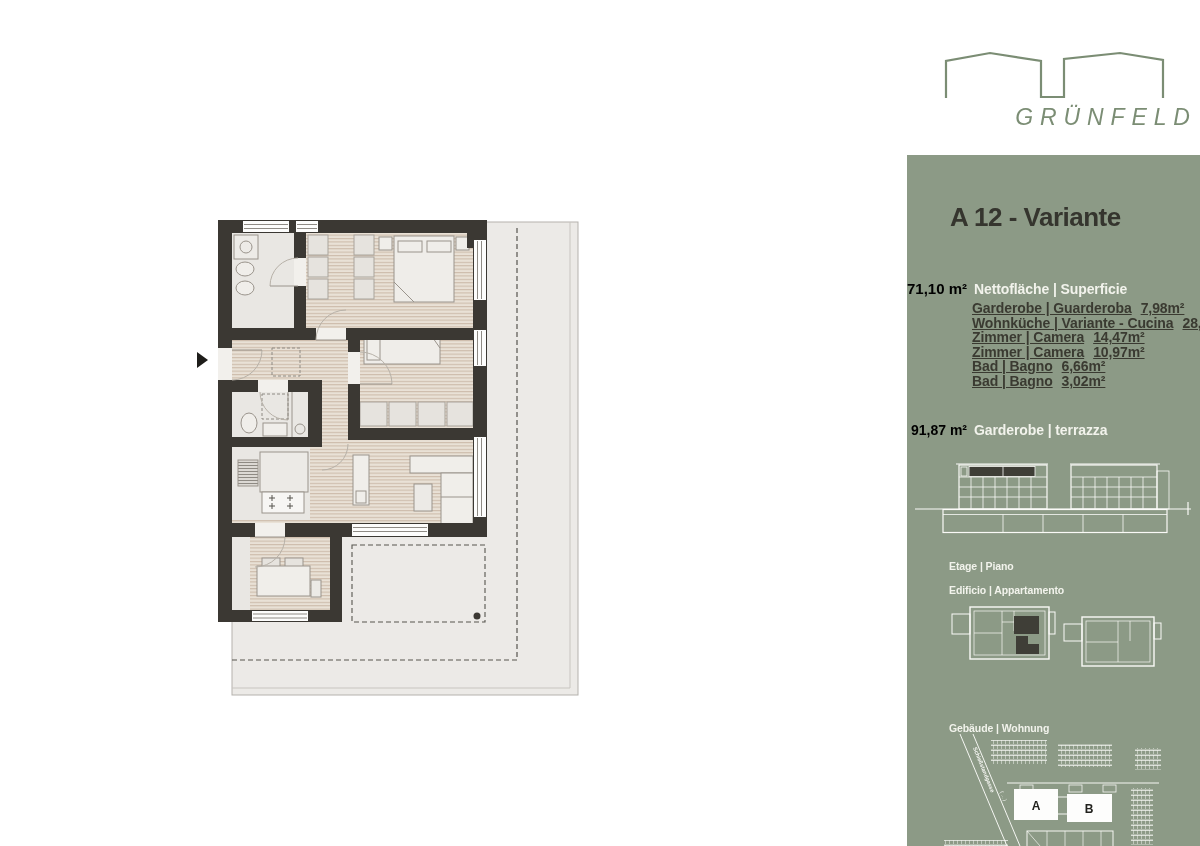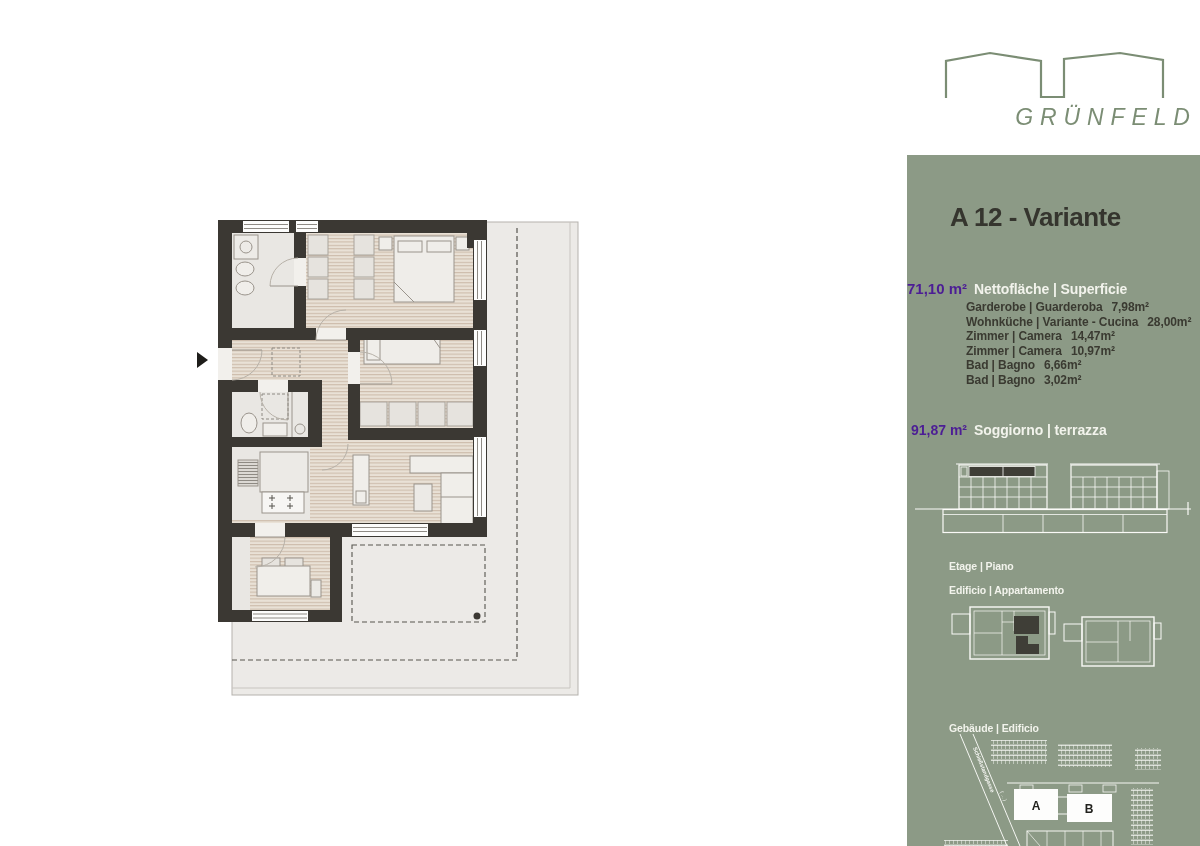--- a/index.html
+++ b/index.html
@@ -10,26 +10,26 @@
 
   
   .brand-text{position:absolute;left:990px;top:104px;width:232px;text-align:center;
     font-size:23px;font-weight:400;letter-spacing:0.30em;color:#7B8D74;font-style:italic;}
 
   
   .panel{position:absolute;left:907px;top:143px;width:293px;height:702px;background:#8C9A86;margin-top:12px;}
   .panel-title{position:absolute;left:43px;top:47px;font-size:26px;font-weight:bold;
     color:#35352E;letter-spacing:-0.5px;white-space:nowrap;}
   .arow{position:absolute;display:flex;align-items:baseline;white-space:nowrap;}
-  .num-big{width:60px;text-align:right;font-weight:bold;color:#4c1d95;}
+  .num-big{width:60px;text-align:right;font-weight:bold;color:#000000;}
   .net-num{font-size:15px;}
   .sale-num{font-size:14px;}
   .wlabel{margin-left:7px;font-size:14px;font-weight:bold;color:#F2F3EC;letter-spacing:-0.1px;}
-  .room-row{position:absolute;left:59px;font-size:12px;font-weight:bold;color:#3A3A31;
-    letter-spacing:-0.1px;white-space:nowrap;}
+  .room-row{position:absolute;left:65px;font-size:14px;font-weight:bold;color:#3A3A31;
+    letter-spacing:-0.1px;white-space:nowrap;text-decoration:underline;}
   .room-row .rv{margin-left:9px;}
   .sec-label{position:absolute;left:18px;font-size:10.5px;font-weight:bold;color:#F2F3EC;
     letter-spacing:-0.1px;white-space:nowrap;padding-left:24px;}
 </style>
 </head>
 <body>
 
 <div class="page">
 
   <svg class="abs" style="left:0;top:0" width="1200" height="846" viewBox="0 0 1200 846">
@@ -234,21 +234,21 @@
       <span>Zimmer | Camera</span><span class="rv">14,47m²</span></div>
     <div class="room-row" style="top:188.8px">
       <span>Zimmer | Camera</span><span class="rv">10,97m²</span></div>
     <div class="room-row" style="top:203.4px">
       <span>Bad | Bagno</span><span class="rv">6,66m²</span></div>
     <div class="room-row" style="top:218px">
       <span>Bad | Bagno</span><span class="rv">3,02m²</span></div>
 
     <div class="arow" style="left:0;top:267px">
       <span class="num-big sale-num">91,87 m²</span>
-      <span class="wlabel">Soggiorno | terrazza</span>
+      <span class="wlabel">Garderobe | terrazza</span>
     </div>
 
     <svg class="abs" style="left:0;top:300px" width="292" height="90" viewBox="0 0 292 90">
       <g fill="none" stroke="#FAFAF7" stroke-width="1.2">
         <line x1="8" y1="54" x2="284" y2="54"></line>
         <line x1="281" y1="47" x2="281" y2="60"></line>
         <rect x="36" y="54.5" width="224" height="23"></rect>
         <line x1="36" y1="59.5" x2="260" y2="59.5" stroke-width="0.8"></line>
         <path d="M96,59.5v18M136,59.5v18M176,59.5v18M216,59.5v18" stroke-width="0.8"></path>
         <rect x="52" y="10" width="88" height="44"></rect>
@@ -287,21 +287,21 @@
           <path d="M211,21v41M179,42h32M223,21v20" stroke-width="0.7"></path>
         </g>
       </g>
       <g fill="#3F3E37">
         <rect x="107" y="16" width="25" height="18"></rect>
         <rect x="109" y="36" width="12" height="18"></rect>
         <rect x="121" y="44" width="11" height="10"></rect>
       </g>
     </svg>
 
-    <div class="sec-label" style="top:567px">Gebäude | Edificio</div>
+    <div class="sec-label" style="top:567px">Gebäude | Wohnung</div>
 
     <svg class="abs" style="left:0;top:579px" width="292" height="124" viewBox="0 0 292 124">
       <defs>
         <pattern id="hatch" width="8" height="5" patternUnits="userSpaceOnUse">
           <rect width="8" height="5" fill="none"></rect>
           <line x1="0" y1="1.2" x2="8" y2="1.2" stroke="#F5F6F2" stroke-width="1.1"></line>
           <line x1="2.5" y1="1.2" x2="2.5" y2="5" stroke="#F5F6F2" stroke-width="0.5"></line>
           <line x1="6.5" y1="1.2" x2="6.5" y2="5" stroke="#F5F6F2" stroke-width="0.5"></line>
         </pattern>
       </defs>

